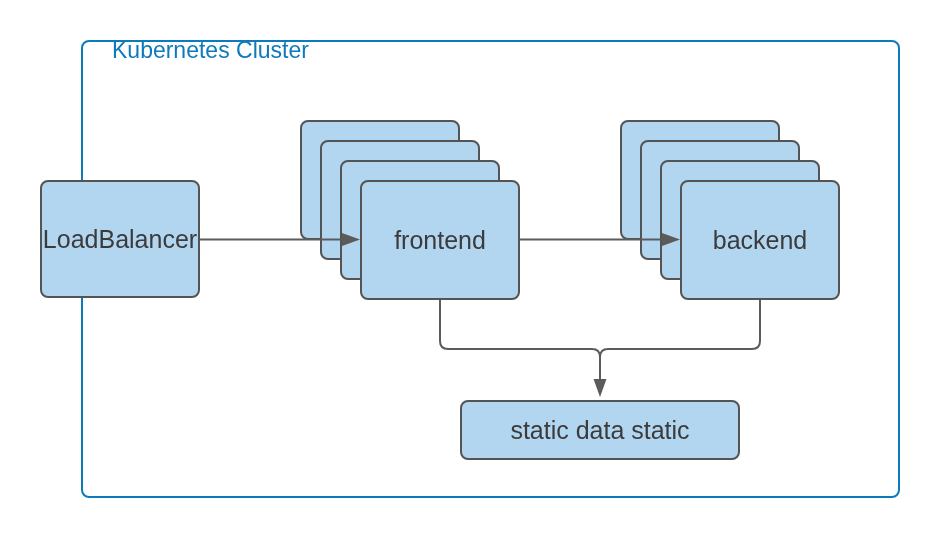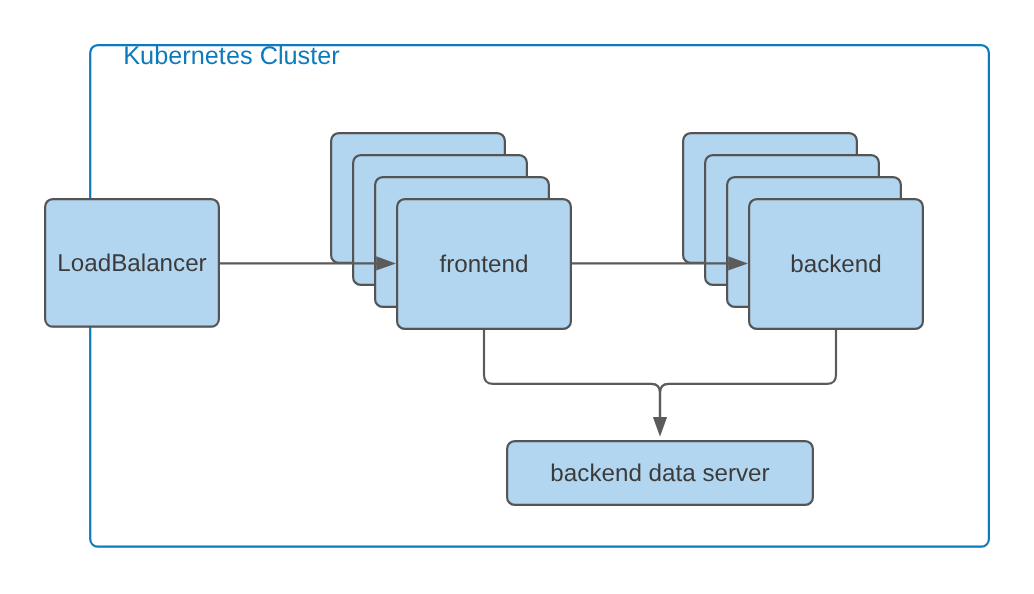--- a/index.html
+++ b/index.html
@@ -41,21 +41,21 @@
     margin-left: 25px;
   }
   .node {
     position: absolute;
     background: var(--node-fill);
     border: 2px solid var(--node-border);
     border-radius: 8px;
     display: flex;
     align-items: center;
     justify-content: center;
-    font-size: 22px;
+    font-size: 25px;
     color: var(--label-text);
     white-space: nowrap;
   }
   .layer {
     position: absolute;
     width: 160px; height: 120px;
     background: var(--node-fill);
     border: 2px solid var(--node-border);
     border-radius: 8px;
   }
@@ -110,18 +110,18 @@
 
   <div class="node" style="left:360px; top:180px; width:160px; height:120px;">
     <span>frontend</span>
   </div>
 
   <div class="node" style="left:680px; top:180px; width:160px; height:120px;">
     <span>backend</span>
   </div>
 
   <div class="node" style="left:460px; top:400px; width:280px; height:60px;">
-    <span>backend data server</span>
+    <span>static data static</span>
   </div>
 
   <div class="cluster-title">Kubernetes Cluster</div>
 
 </div>
 
 </body></html>

